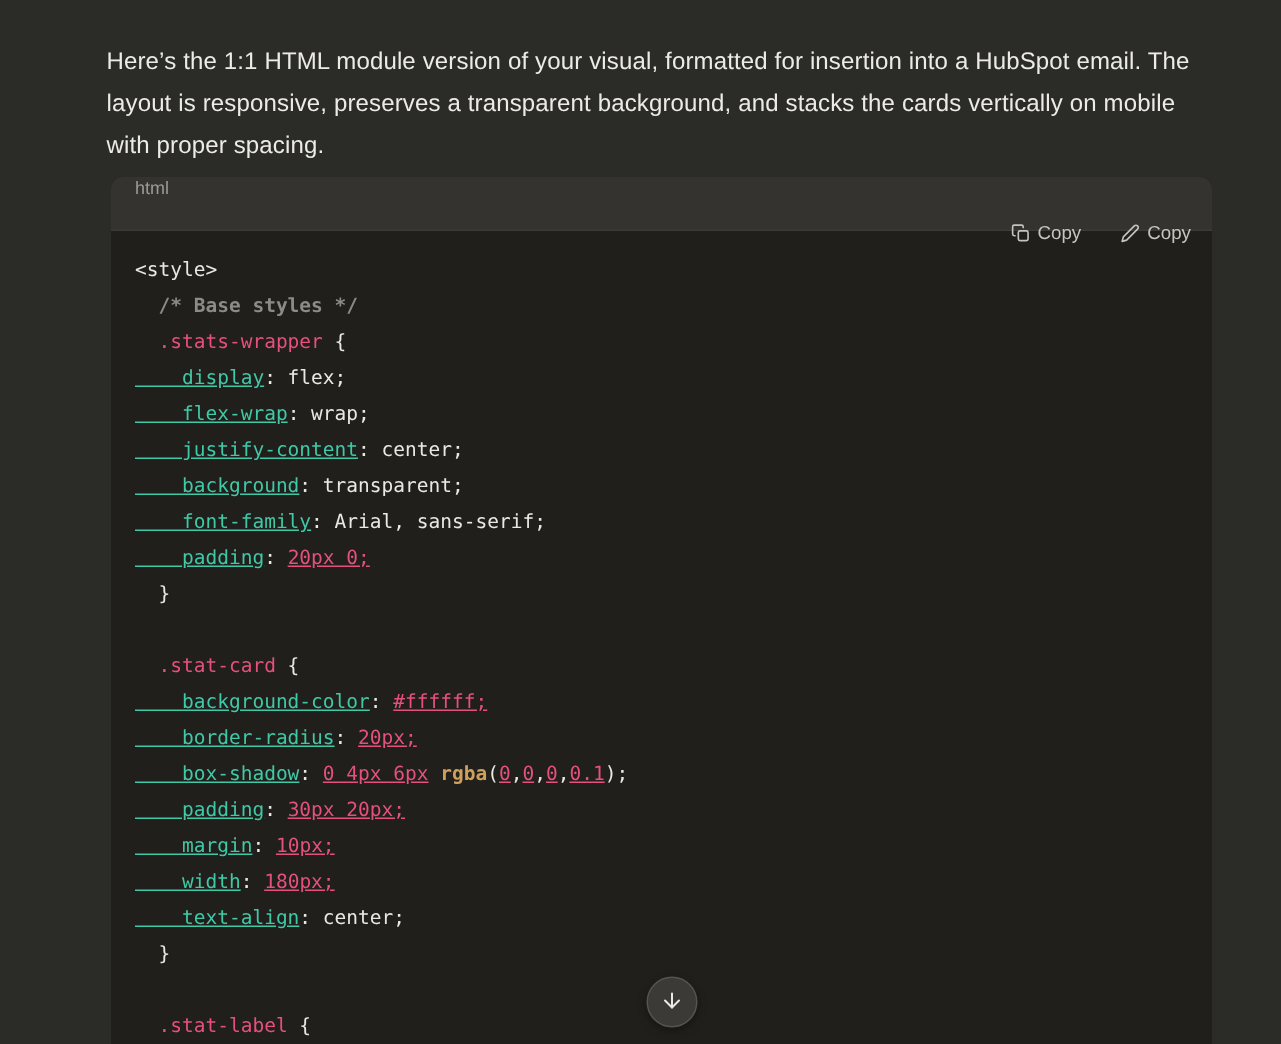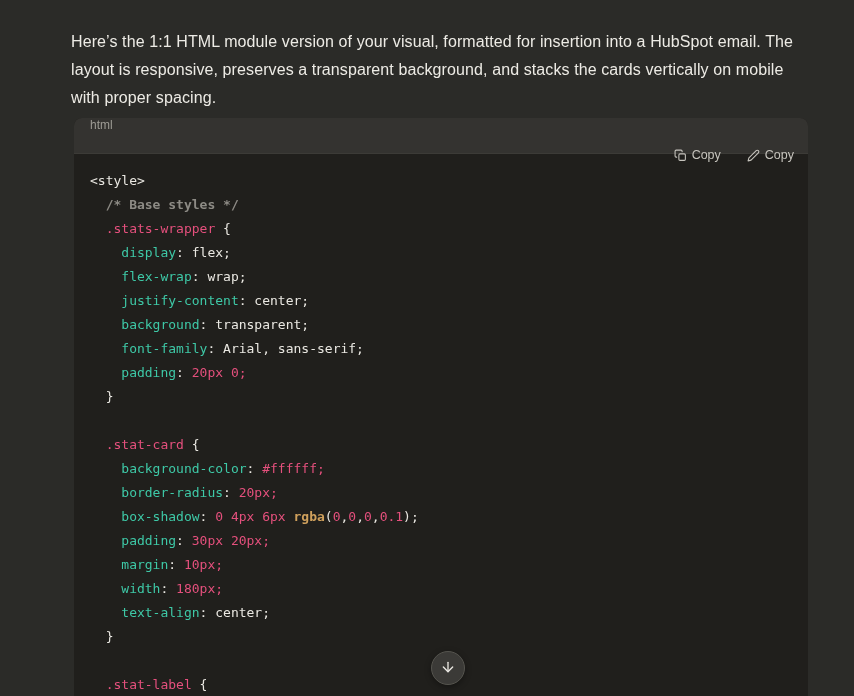--- a/index.html
+++ b/index.html
@@ -64,22 +64,22 @@
   .code-body {
     padding: 15px 16px;
     font-family: "DejaVu Sans Mono", "Liberation Mono", monospace;
     font-size: 13px;
     line-height: 24px;
   }
   .code-line { white-space: pre; min-height: 24px; }
   .tok-plain    { color: var(--tok-plain, #eae8e2); }
   .tok-comment  { color: var(--tok-comment, #8d8b85); font-weight: bold; }
   .tok-selector { color: var(--tok-pink, #e5507d); }
-  .tok-prop     { color: var(--tok-teal, #3ec9a7); }
-  .tok-num      { color: var(--tok-pink, #e5507d); }
+  .tok-prop     { color: var(--tok-teal, #3ec9a7); text-decoration: underline; }
+  .tok-num      { color: var(--tok-pink, #e5507d); text-decoration: underline; }
   .tok-func     { color: var(--tok-func, #cfa05c); font-weight: bold; }
   .scroll-down {
     position: absolute;
     left: 431px;
     top: 651px;
     width: 34px;
     height: 34px;
     border-radius: 50%;
     background: var(--scroll-bg, #3b3a37);
     border: 1px solid var(--scroll-border, #55544e);

